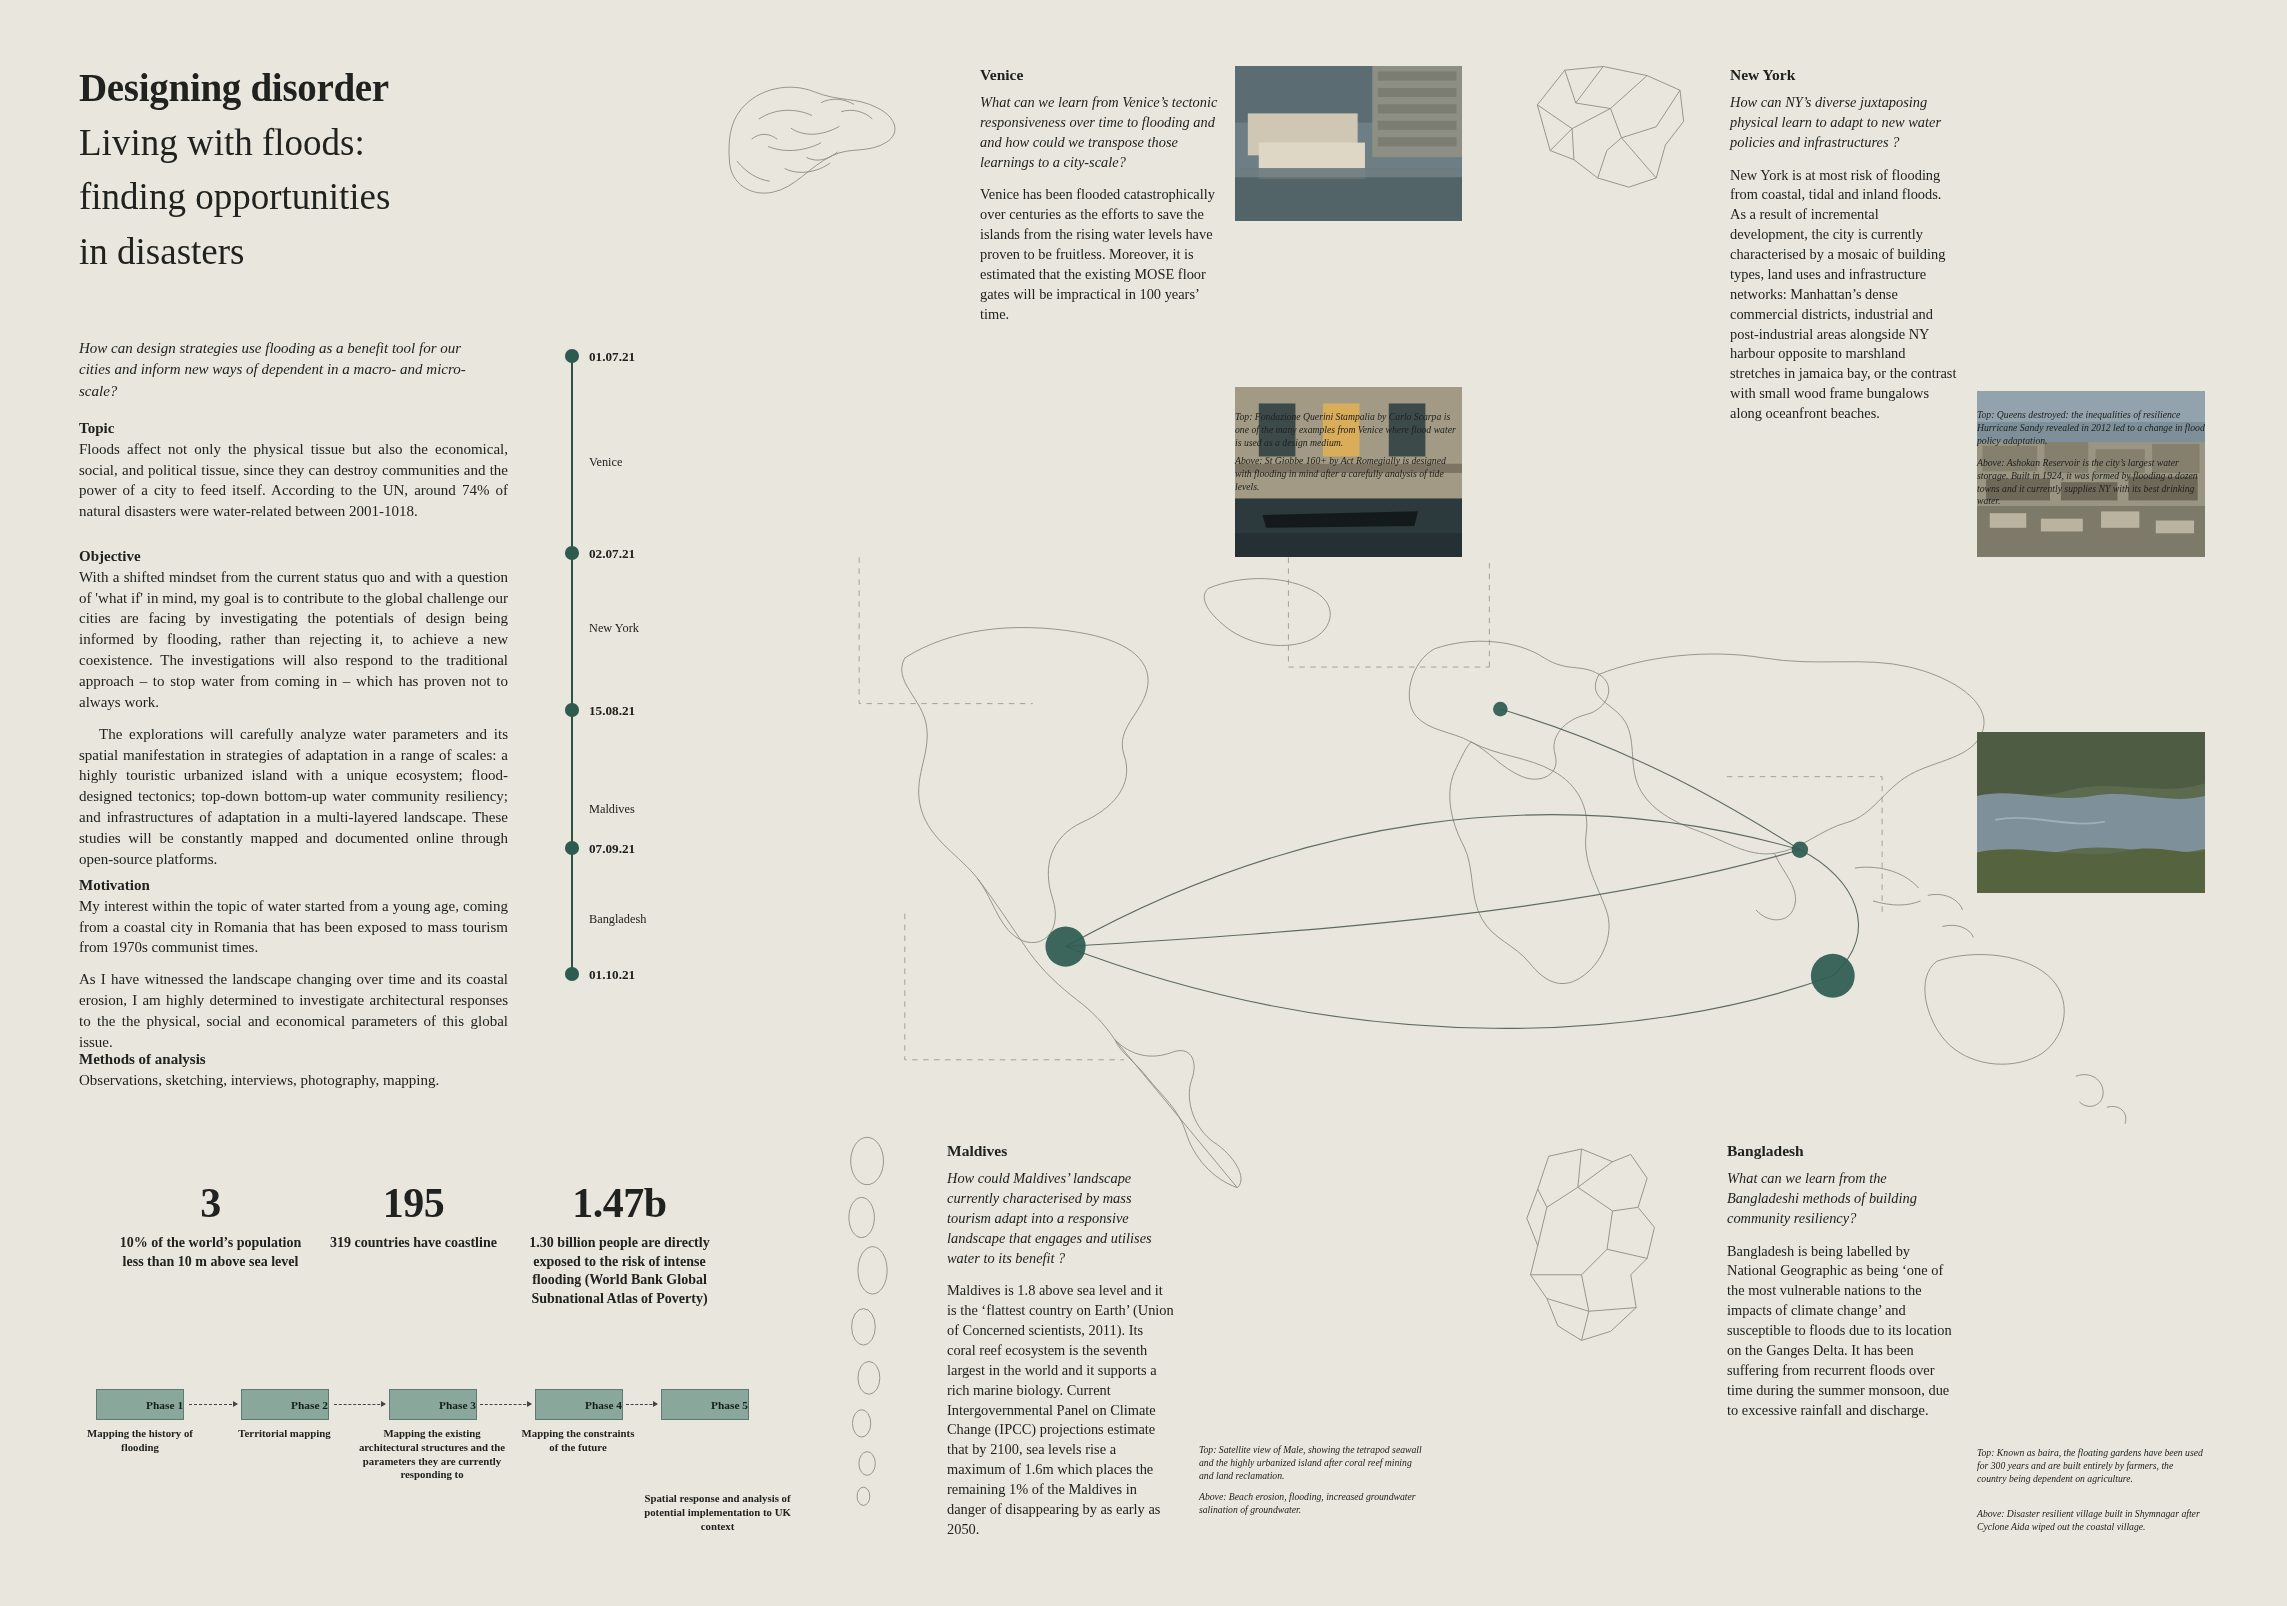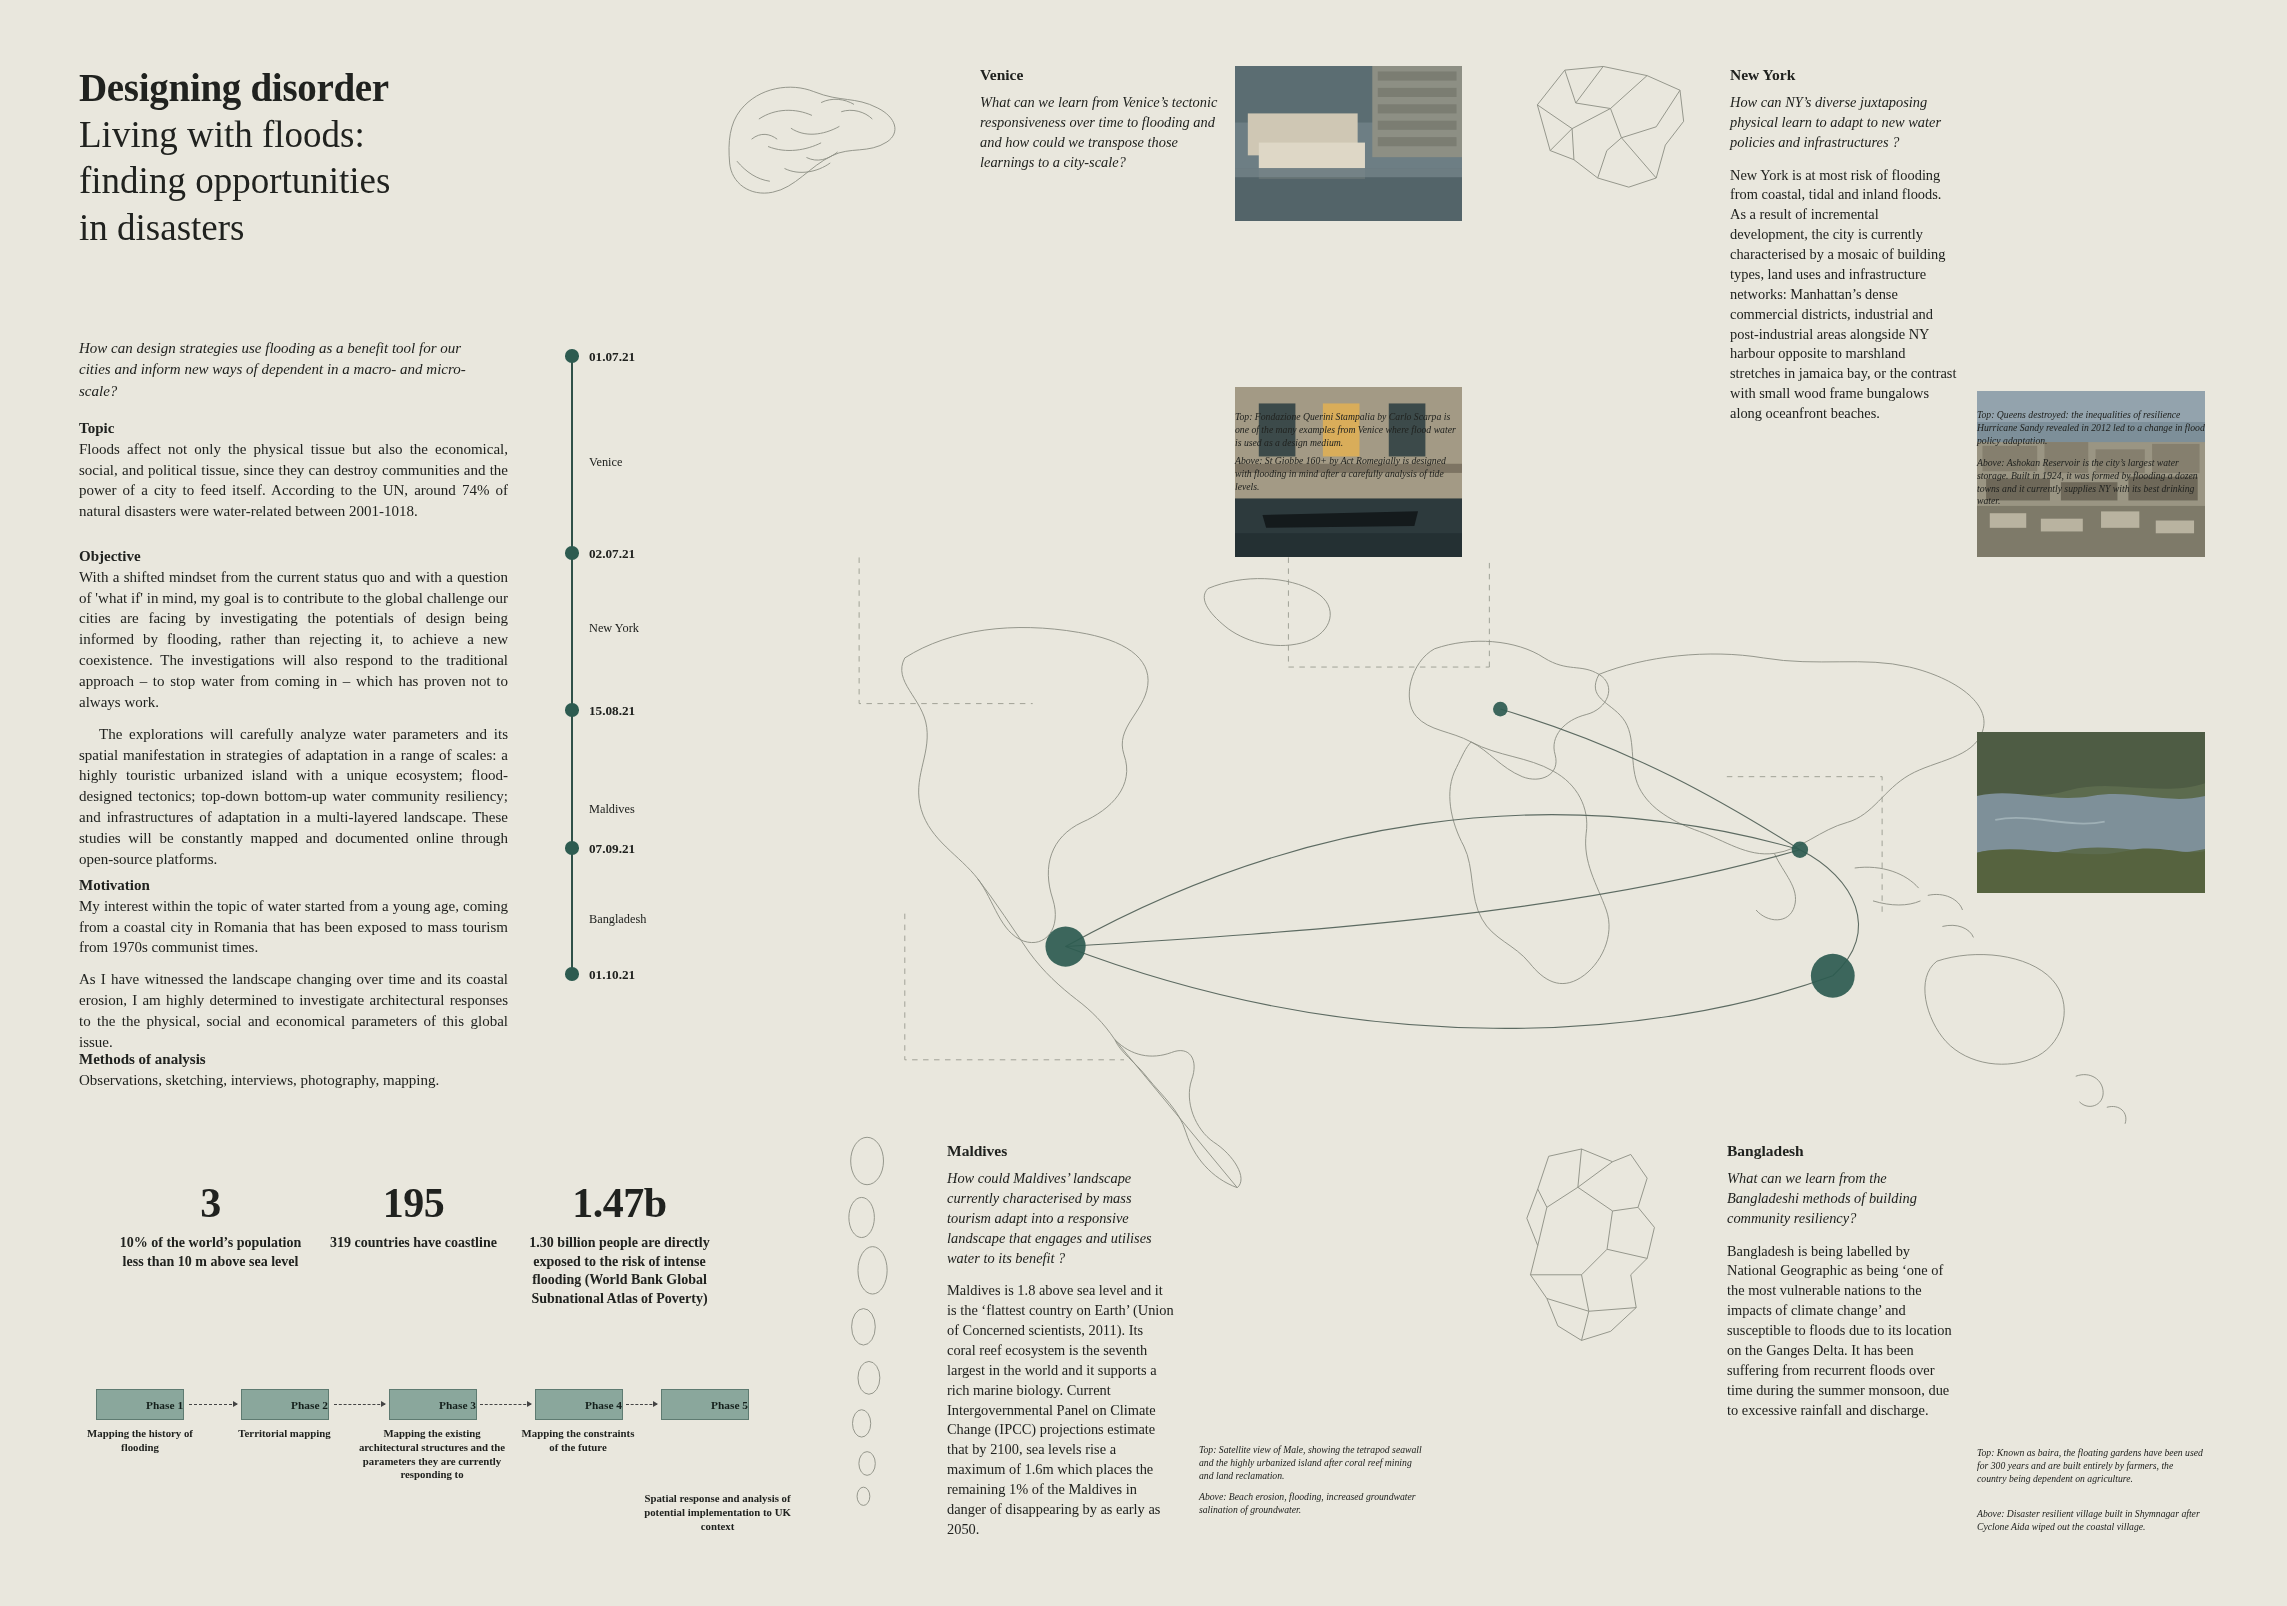--- a/index.html
+++ b/index.html
@@ -10,21 +10,21 @@
     font-family: "Liberation Serif", serif;
     color: #20221f;
     position: relative;
     overflow: hidden;
   }
   .page { position:absolute; inset:0; }
 
   
   .title-block { position:absolute; left:79px; top:66px; width:475px; }
   .title-main { font-size:39px; font-weight:bold; letter-spacing:-0.3px; line-height:1.12; }
-  .title-sub { font-size:37px; font-weight:normal; line-height:1.18; margin-top:3px; }
+  .title-sub { font-size:37px; font-weight:normal; line-height:1.18; margin-top:11px; }
 
   .lead { position:absolute; left:79px; top:338px; width:416px; font-style:italic; font-size:15px; line-height:1.42; }
 
   .section { position:absolute; left:79px; width:429px; }
   .section h3 { margin:0 0 1.8px 0; font-size:15px; font-weight:bold; }
   .section p { margin:0 0 11px 0; font-size:15px; line-height:1.39; text-align:justify; }
   .section p.indent { text-indent:20px; }
 
   
   .timeline { position:absolute; left:565px; top:338px; width:137px; height:640px; }
@@ -252,20 +252,21 @@
       <circle cx="236" cy="436" r="22" fill="#2d5b50" stroke="none" opacity="0.92"></circle>
       <circle cx="712" cy="176" r="8" fill="#2d5b50" stroke="none" opacity="0.92"></circle>
       <circle cx="1040" cy="330" r="9" fill="#2d5b50" stroke="none" opacity="0.92"></circle>
       <circle cx="1076" cy="468" r="24" fill="#2d5b50" stroke="none" opacity="0.92"></circle>
     </svg>
   </div>
 
   <div class="case" style="left:980px; top:66px; width:238px;">
     <h2>Venice</h2>
     <p class="q">What can we learn from Venice’s tectonic responsiveness over time to flooding and and how could we transpose those learnings to a city-scale?</p>
+    <p class="body">Venice has been flooded catastrophically over centuries as the efforts to save the islands from the rising water levels have proven to be fruitless. Moreover, it is estimated that the existing MOSE floor gates will be impractical in 100 years’ time.</p>
   </div>
 
   <div class="photo" style="left:1235px; top:66px; width:227px; height:155px;">
     <svg viewBox="0 0 248 170" preserveAspectRatio="none">
       <rect width="248" height="170" fill="#6d7e84"></rect>
       <rect x="0" y="0" width="248" height="62" fill="#5b6d72"></rect>
       <rect x="150" y="0" width="98" height="100" fill="#8d8f84"></rect>
       <g fill="#7b7d72">
           <rect x="156" y="6" width="86" height="10"></rect>
           <rect x="156" y="24" width="86" height="10"></rect>

